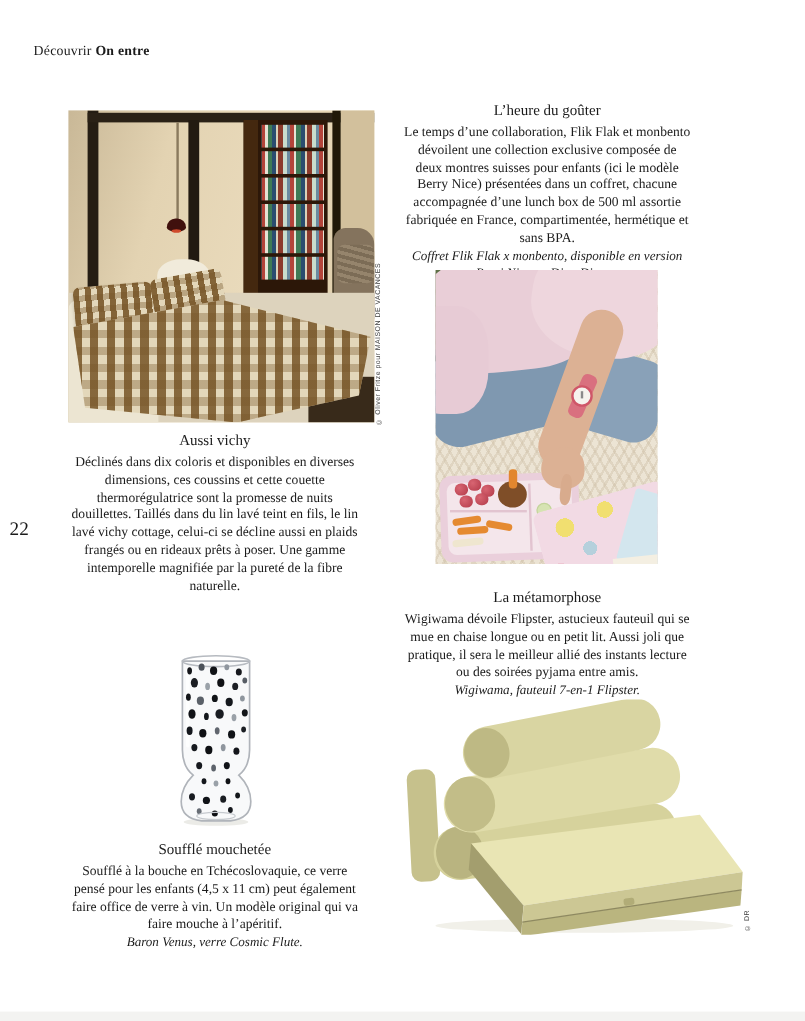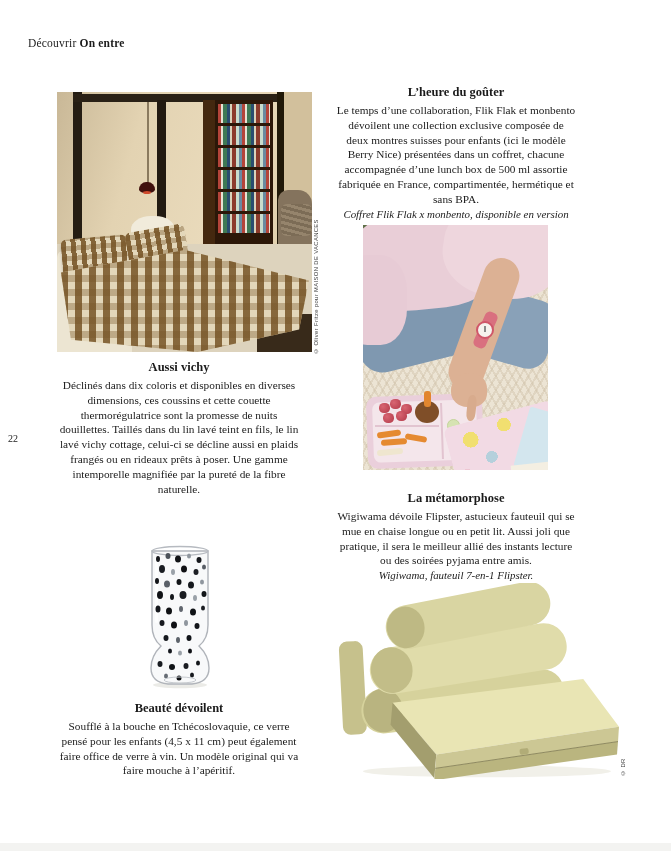--- a/index.html
+++ b/index.html
@@ -3,25 +3,25 @@
 <meta charset="utf-8">
 <style>
   html,body{margin:0;padding:0;background:#ffffff;}
   .page{position:relative;width:671px;height:851px;background:#ffffff;overflow:hidden;
         font-family:"Liberation Serif","DejaVu Serif",serif;color:#1b1b1b;}
   .abs{position:absolute;}
 
   
   .header{left:28px;top:37px;font-size:11.5px;letter-spacing:.2px;}
   .header .bold{font-weight:bold;}
-  .pagenum{left:8px;top:433px;font-size:10px;text-align:right;}
+  .pagenum{left:8px;top:433px;font-size:16px;text-align:right;}
 
   
   .sec{text-align:center;}
-  .sec h3{margin:0 0 3px 0;font-size:12.5px;font-weight:bold;line-height:1.2;}
+  .sec h3{margin:0 0 3px 0;font-size:12.5px;font-weight:normal;line-height:1.2;}
   .sec p{margin:0;font-size:11.3px;line-height:1.31;}
   .sec p.cred{font-size:10.9px;font-style:italic;line-height:1.3;}
   #sec-gouter{left:336px;top:85px;width:240px;}
   #sec-nuits{left:58px;top:360px;width:242px;}
   #sec-meta{left:336px;top:491px;width:240px;}
   #sec-beaute{left:58px;top:701px;width:242px;}
 
   
   .vcredit{writing-mode:vertical-rl;transform:rotate(180deg);
            font-family:"Liberation Sans","DejaVu Sans",sans-serif;
@@ -259,22 +259,23 @@
         <ellipse cx="52" cy="120" rx="2" ry="2.5" fill="#13161a"></ellipse>
           <ellipse cx="20" cy="133" rx="2" ry="2.5" fill="#666c74"></ellipse>
         <ellipse cx="33" cy="135" rx="2.5" ry="2.5" fill="#0f1114"></ellipse>
           <ellipse cx="46" cy="132" rx="2" ry="2.5" fill="#15181d"></ellipse>
       </g>
       <ellipse cx="34" cy="137" rx="16" ry="3" fill="none" stroke="#c6cacf" stroke-width="1"></ellipse>
     </svg>
   </div>
 
   <section class="abs sec" id="sec-beaute">
-    <h3>Beauté dévoilent</h3>
+    <h3>Soufflé mouchetée</h3>
     <p>Soufflé à la bouche en Tchécoslovaquie, ce verre pensé pour les enfants (4,5 x 11 cm) peut également faire office de verre à vin. Un modèle original qui va faire mouche à l’apéritif.</p>
+    <p class="cred">Baron Venus, verre Cosmic Flute.</p>
   </section>
 
   <div class="abs" id="fig-sofa">
     <svg width="286" height="196" viewBox="0 0 288 196">
       <ellipse cx="155" cy="189" rx="125" ry="6" fill="#f1f0e9"></ellipse>
       <rect x="8" y="58" width="24" height="94" rx="8" fill="#c6c18c" transform="rotate(-3 20 105)"></rect>
       <g transform="rotate(-7 130 118)">
         <rect x="28" y="96" width="205" height="45" rx="22" fill="#d6d29c"></rect>
         <ellipse cx="50" cy="118" rx="20" ry="22" fill="#b9b480"></ellipse>
       </g>

